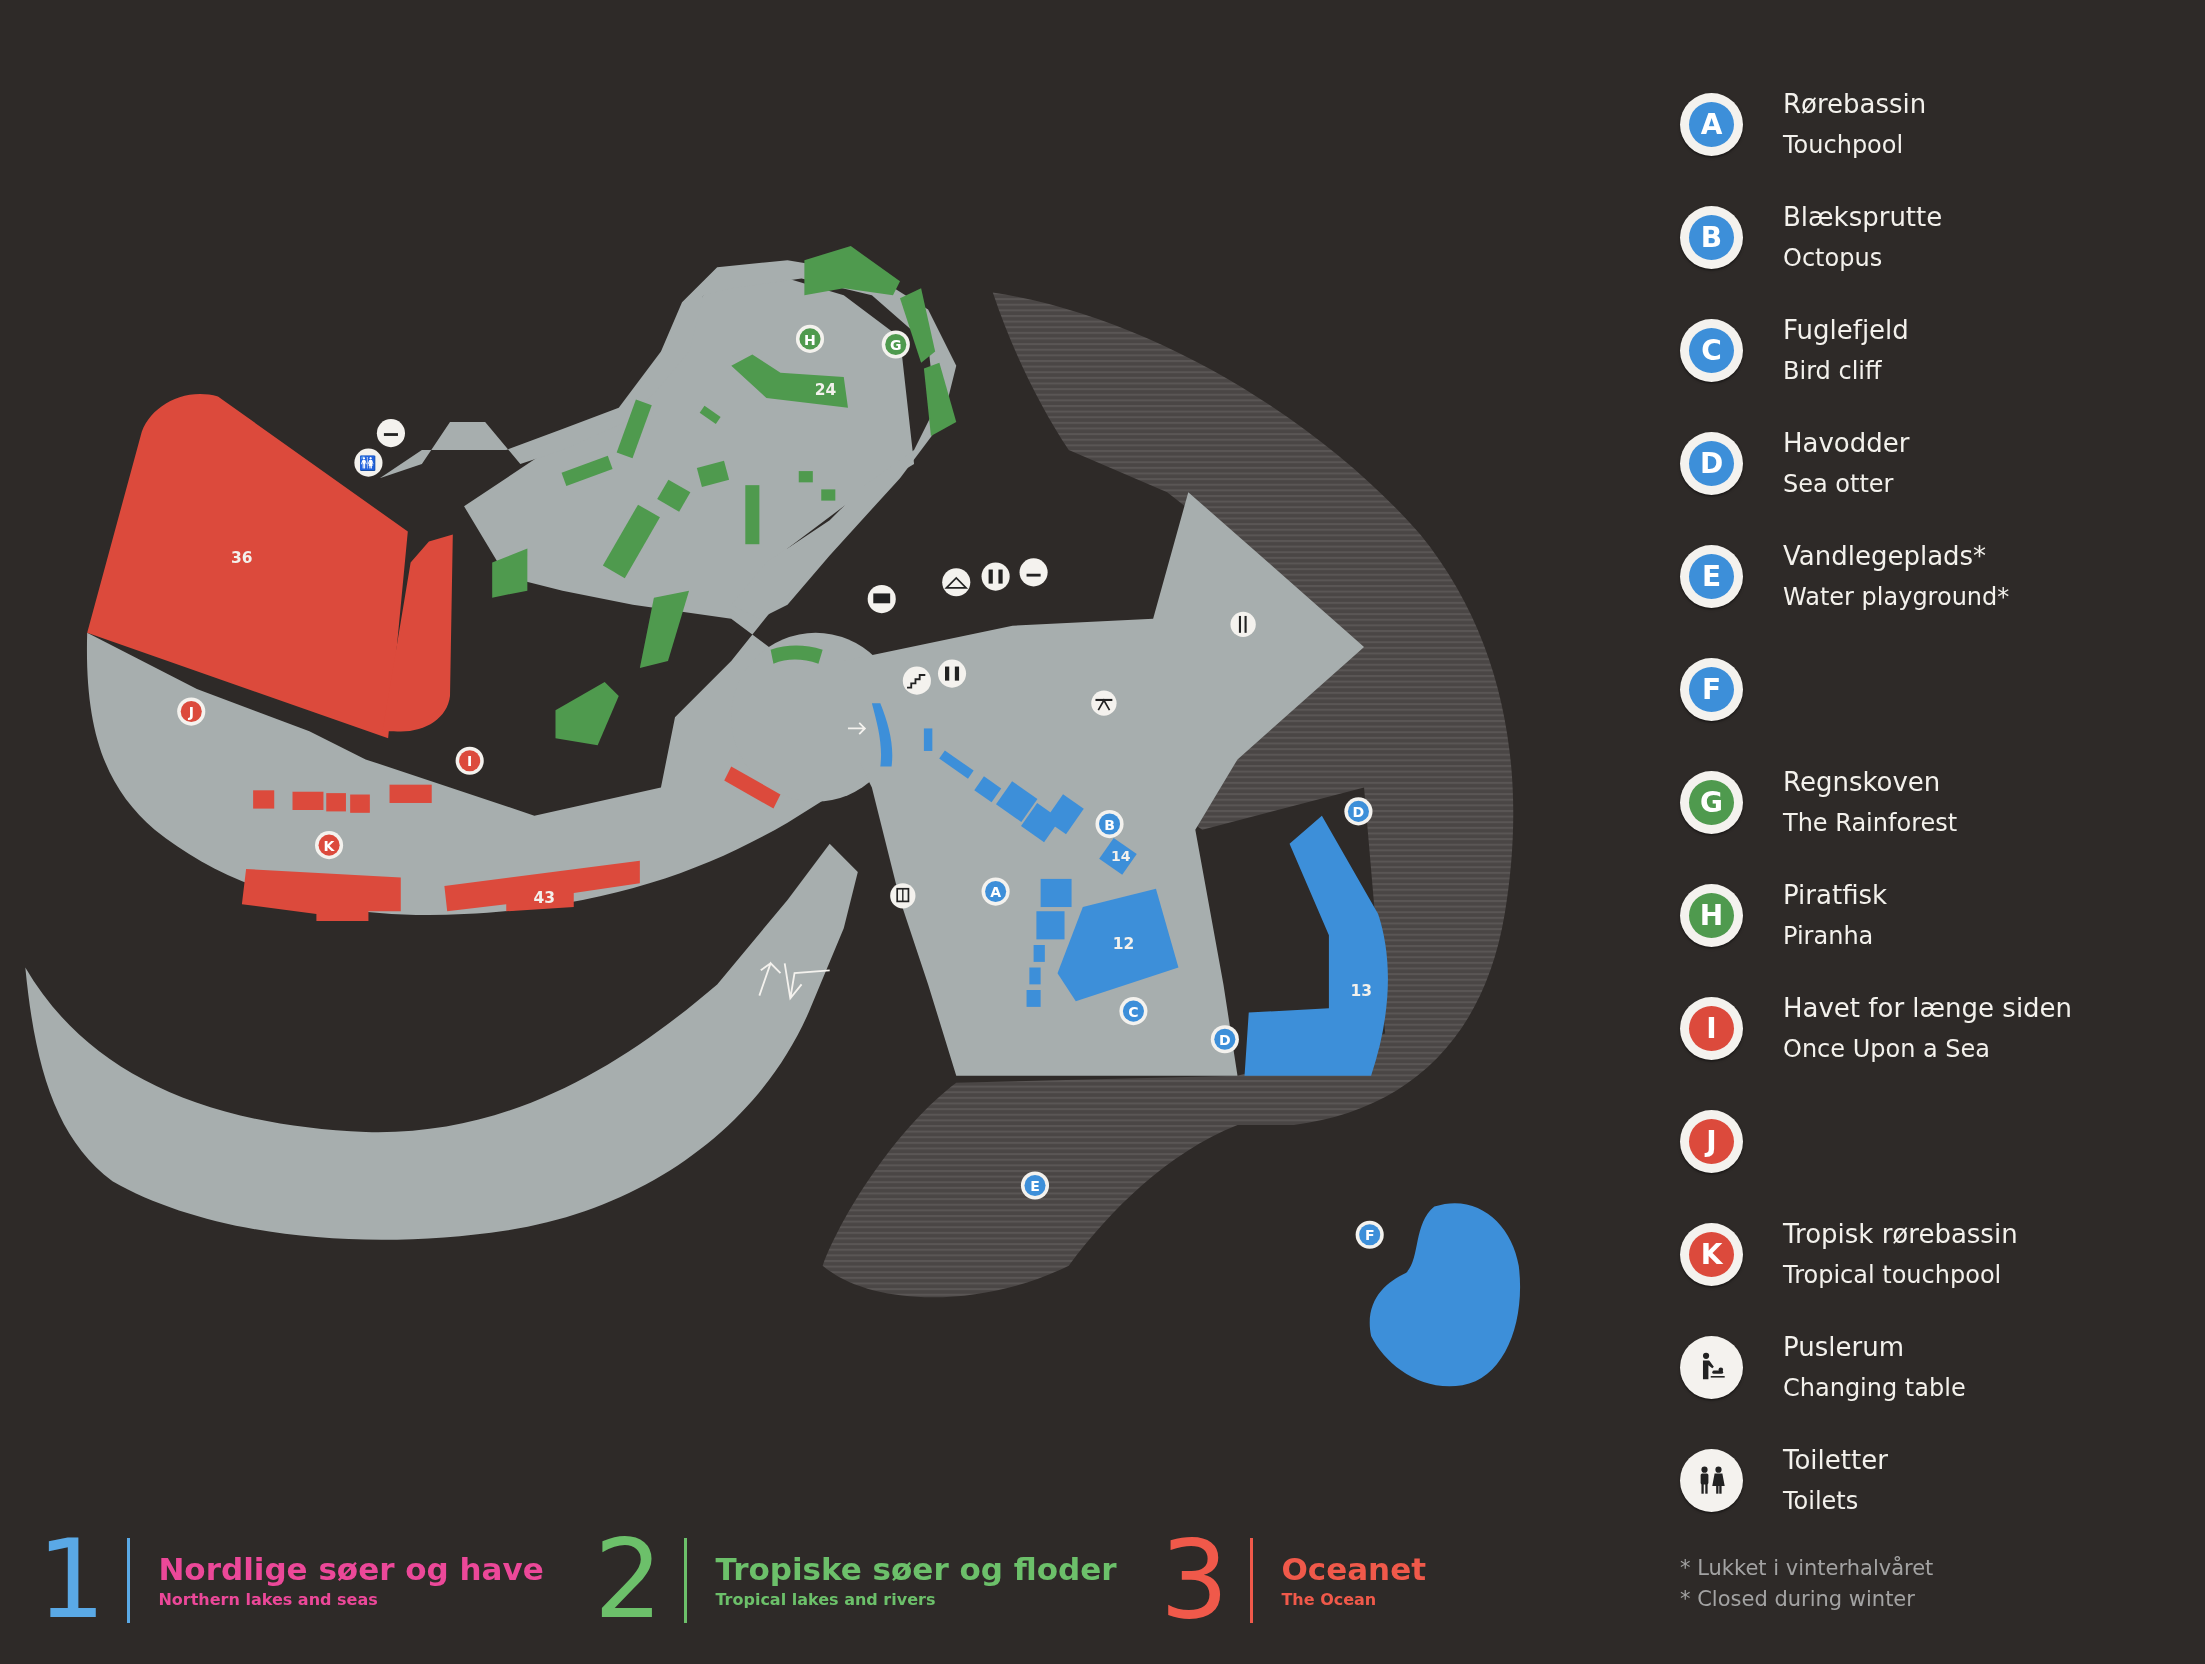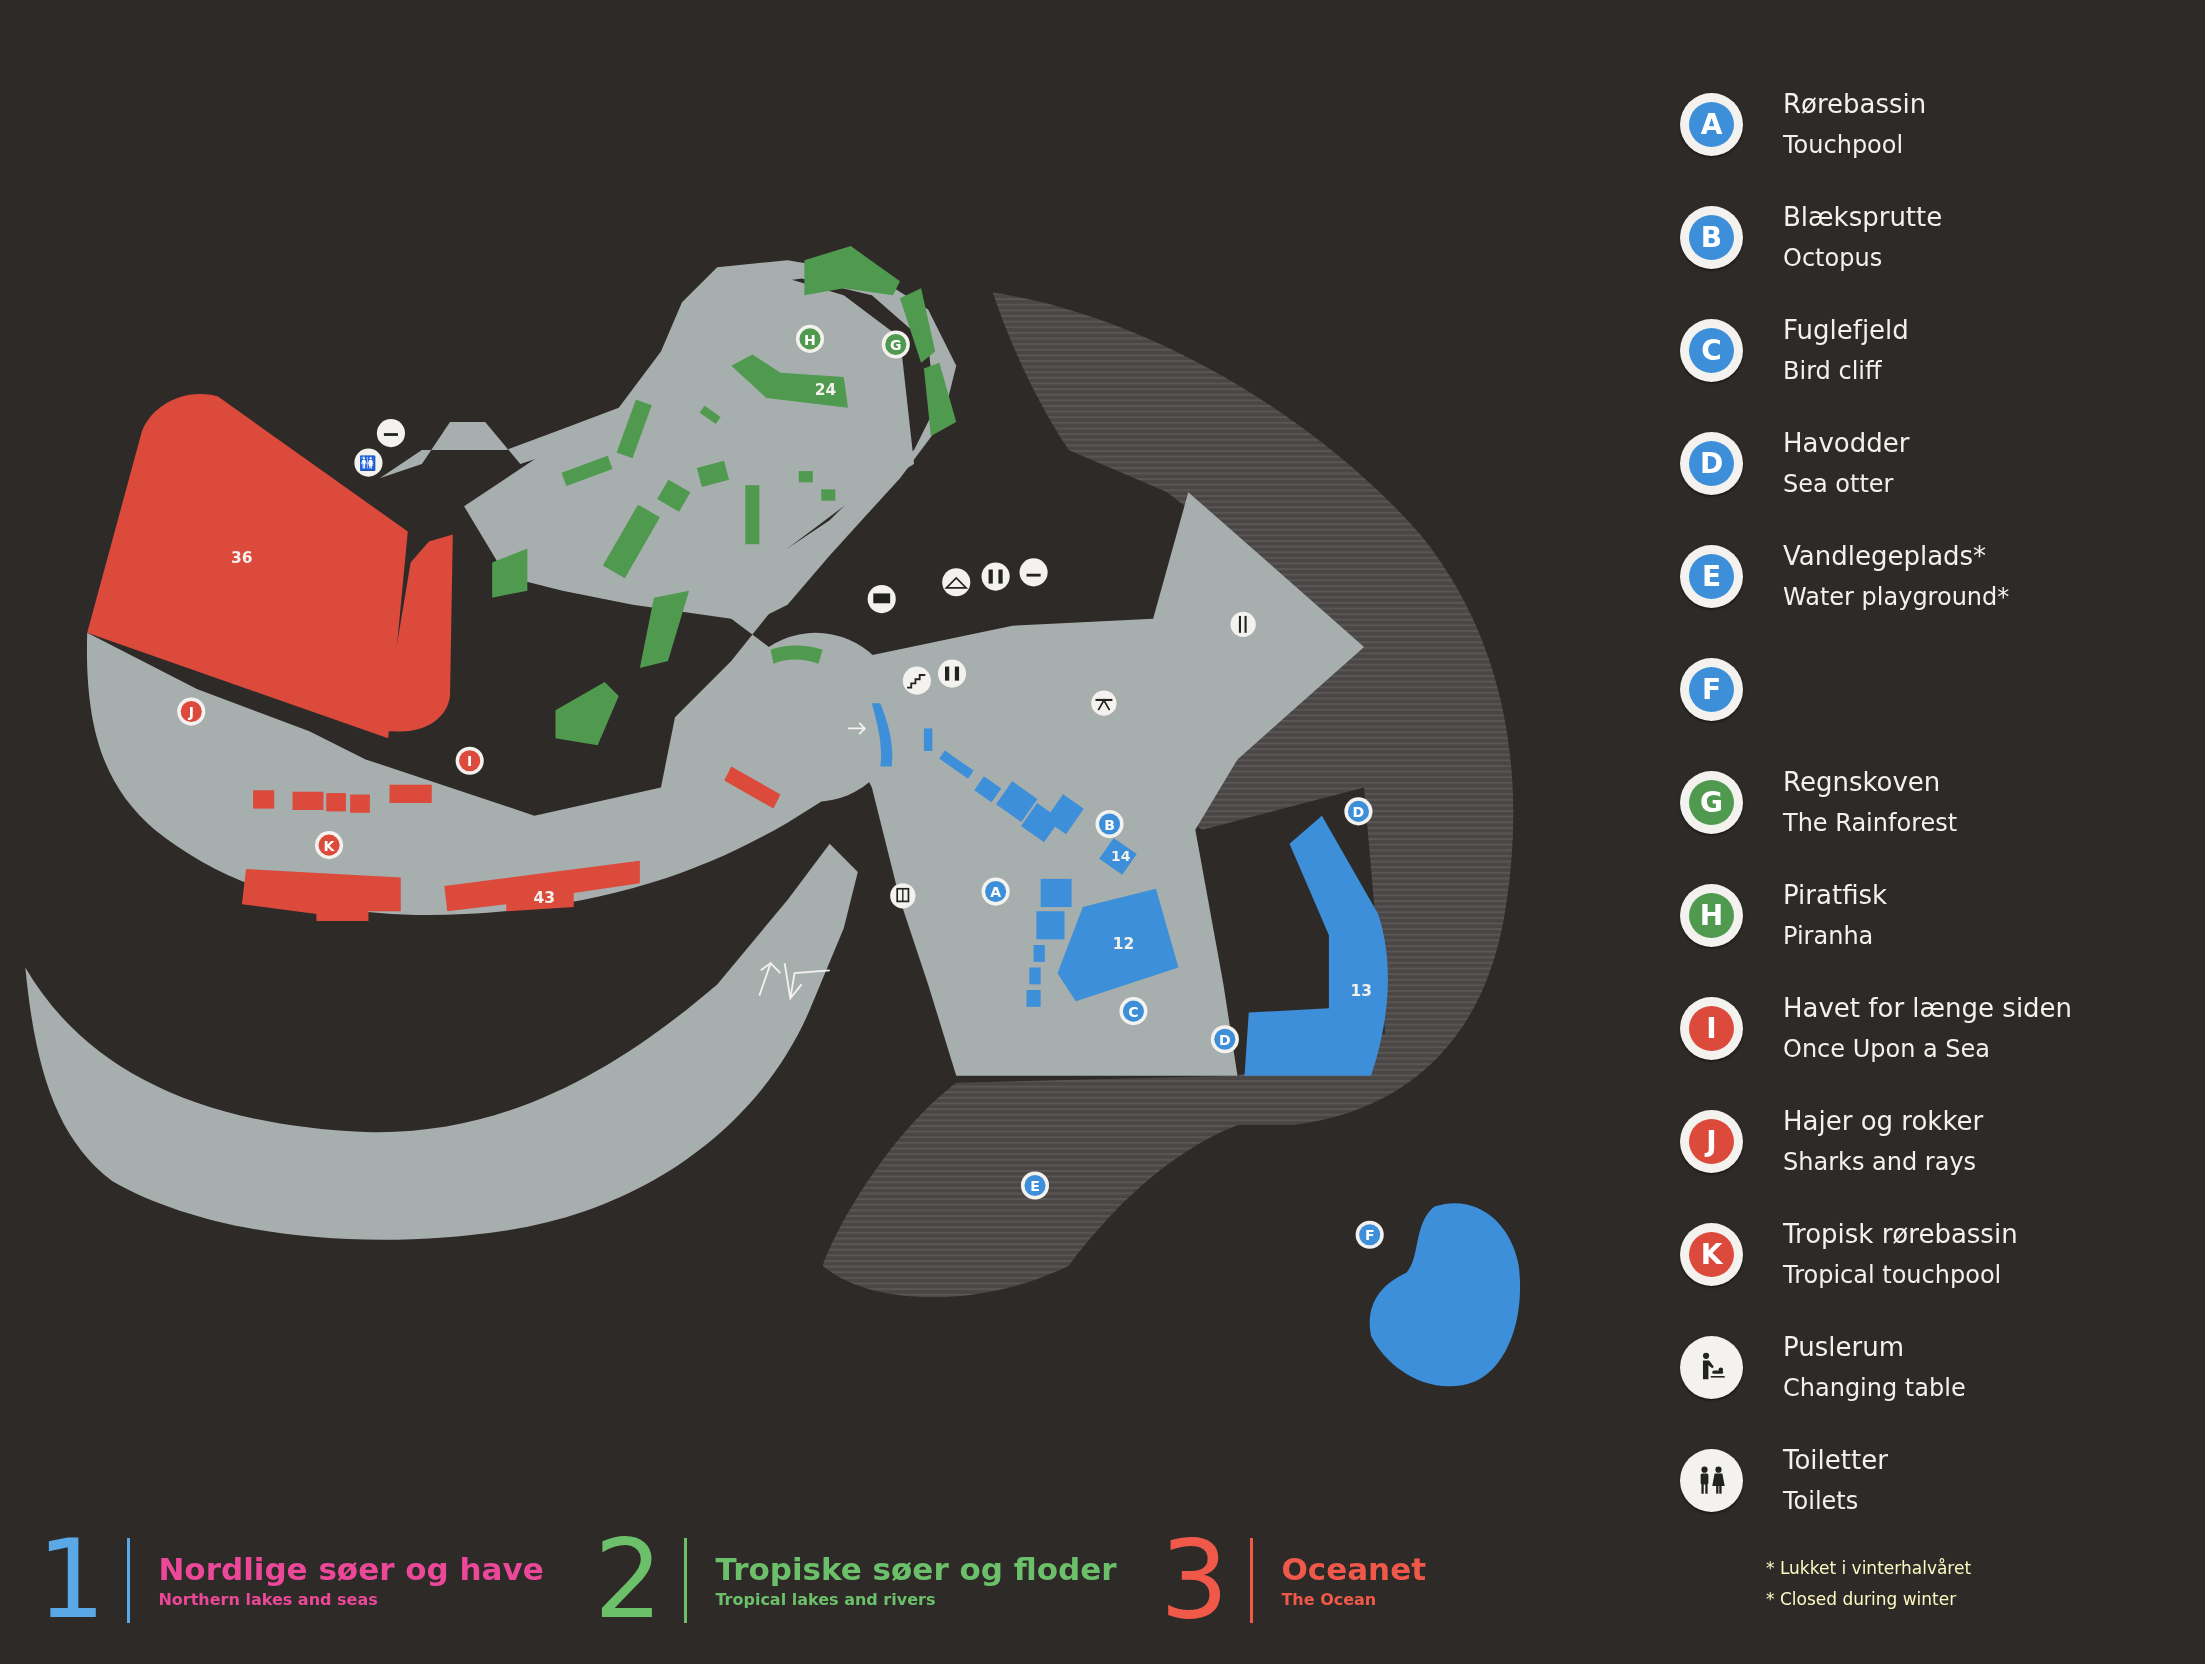--- a/index.html
+++ b/index.html
@@ -6,21 +6,21 @@
   body{width:2205px;height:1665px;overflow:hidden;background:#2e2a28;font-family:"DejaVu Sans","Liberation Sans",sans-serif;position:relative;}
   .map-svg{position:absolute;left:0;top:0;width:2205px;height:1665px;}
   .legend{position:absolute;left:1680px;top:68px;width:509px;}
   .legend-item{display:flex;align-items:center;height:113px;}
   .legend-badge{width:63px;height:63px;border-radius:50%;background:#f4f2ee;display:flex;align-items:center;justify-content:center;flex:none;box-shadow:0 1.5px 2.3px rgba(0,0,0,.5);}
   .legend-badge .inner{width:45px;height:45px;border-radius:50%;display:flex;align-items:center;justify-content:center;color:#fff;font-weight:bold;font-size:28px;}
   .legend-badge svg{width:45px;height:45px;}
   .legend-text{margin-left:40px;color:#f3f1ec;line-height:1.05;}
   .legend-title{font-size:26px;display:block;}
   .legend-sub{font-size:24px;display:block;margin-top:14px;}
-  .footnote{position:absolute;left:1766px;top:1553px;color:#fef9c3;font-size:17px;line-height:31px;}
+  .footnote{position:absolute;left:1680px;top:1553px;color:#a3a3a3;font-size:21px;line-height:31px;}
   .zones{position:absolute;left:0;top:1522px;width:1542px;height:116px;}
   .zone{position:absolute;display:flex;align-items:center;height:116px;}
   .zone-num{font-size:108px;line-height:1;}
   .zone-bar{width:3.1px;height:85px;margin:0 28px 0 21.6px;}
   .zone-text .t{font-size:31px;font-weight:bold;display:block;}
   .zone-text .s{font-size:16px;font-weight:bold;display:block;margin-top:3.1px;}
   .map-label{font-family:"DejaVu Sans",sans-serif;font-weight:bold;fill:#f3f1ec;}
 </style>
 </head>
 <body>
@@ -306,24 +306,20 @@
       </div>
     <div class="legend-text">
         <span class="legend-title">Havet for længe siden</span>
         <span class="legend-sub">Once Upon a Sea</span>
       </div>
   </div>
   <div class="legend-item">
     <div class="legend-badge">
         <div class="inner" style="background:#dc4a3c">J</div>
       </div>
-    <div class="legend-text">
-        <span class="legend-title">Hajer og rokker</span>
-        <span class="legend-sub">Sharks and rays</span>
-      </div>
   </div>
   <div class="legend-item">
     <div class="legend-badge">
         <div class="inner" style="background:#dc4a3c">K</div>
       </div>
     <div class="legend-text">
         <span class="legend-title">Tropisk rørebassin</span>
         <span class="legend-sub">Tropical touchpool</span>
       </div>
   </div>

